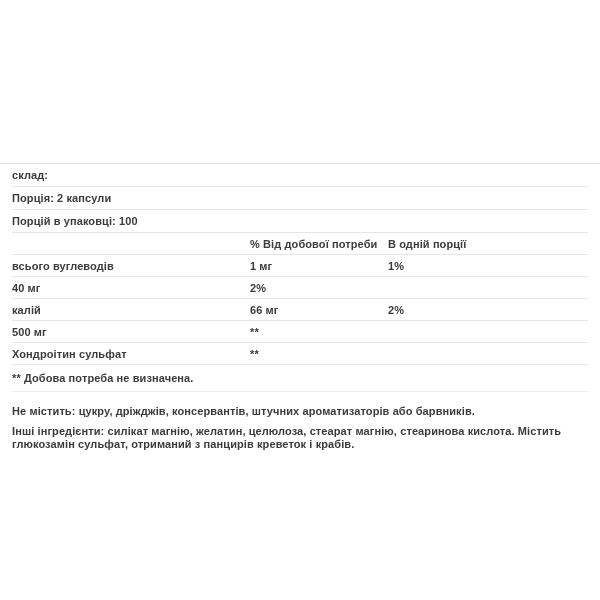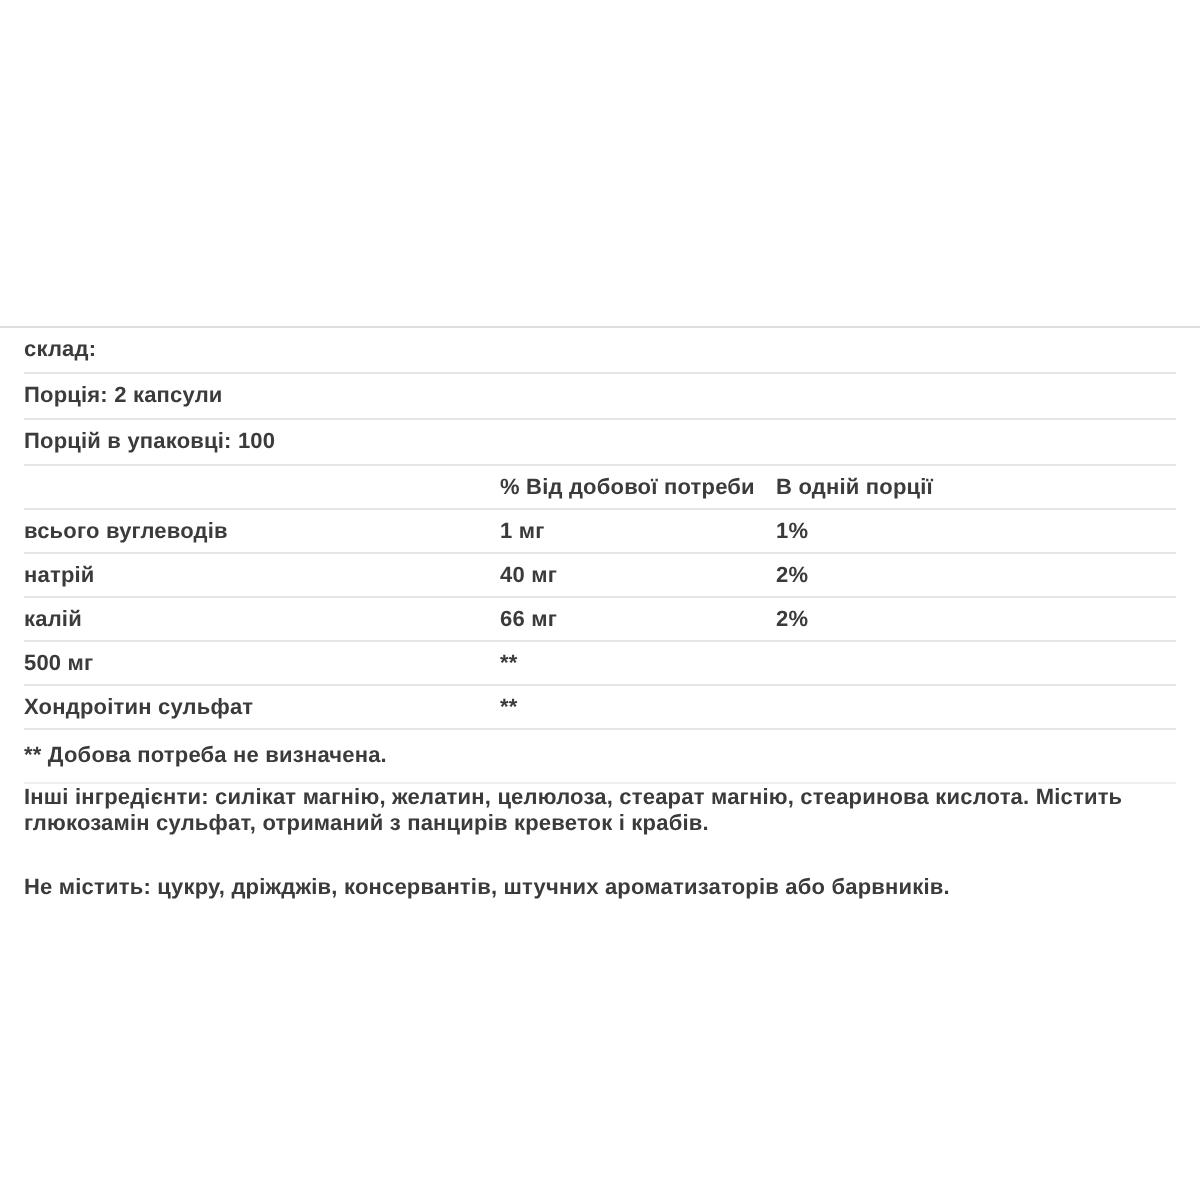--- a/index.html
+++ b/index.html
@@ -83,21 +83,20 @@
       <span class="cell">В одній порції</span>
     </div>
 
     <div class="grid-row">
       <span class="cell">всього вуглеводів</span>
       <span class="cell">1 мг</span>
       <span class="cell">1%</span>
     </div>
 
     <div class="grid-row">
-      <span class="cell">натрій</span>
       <span class="cell">40 мг</span>
       <span class="cell">2%</span>
     </div>
 
     <div class="grid-row">
       <span class="cell">калій</span>
       <span class="cell">66 мг</span>
       <span class="cell">2%</span>
     </div>
 
@@ -111,16 +110,16 @@
       <span class="cell">**</span>
     </div>
 
     <div class="footnote-row">
       <span class="cell">** Добова потреба не визначена.</span>
     </div>
 
   </div>
 
   <div style="position:absolute; top: 386px; left: 0; width: 600px;">
+    <p class="para para-free">Не містить: цукру, дріжджів, консервантів, штучних ароматизаторів або барвників.</p>
     <p class="para para-other">Інші інгредієнти: силікат магнію, желатин, целюлоза, стеарат магнію, стеаринова кислота. Містить глюкозамін сульфат, отриманий з панцирів креветок і крабів.</p>
-    <p class="para para-free">Не містить: цукру, дріжджів, консервантів, штучних ароматизаторів або барвників.</p>
   </div>
 </div>
 
 </body></html>

